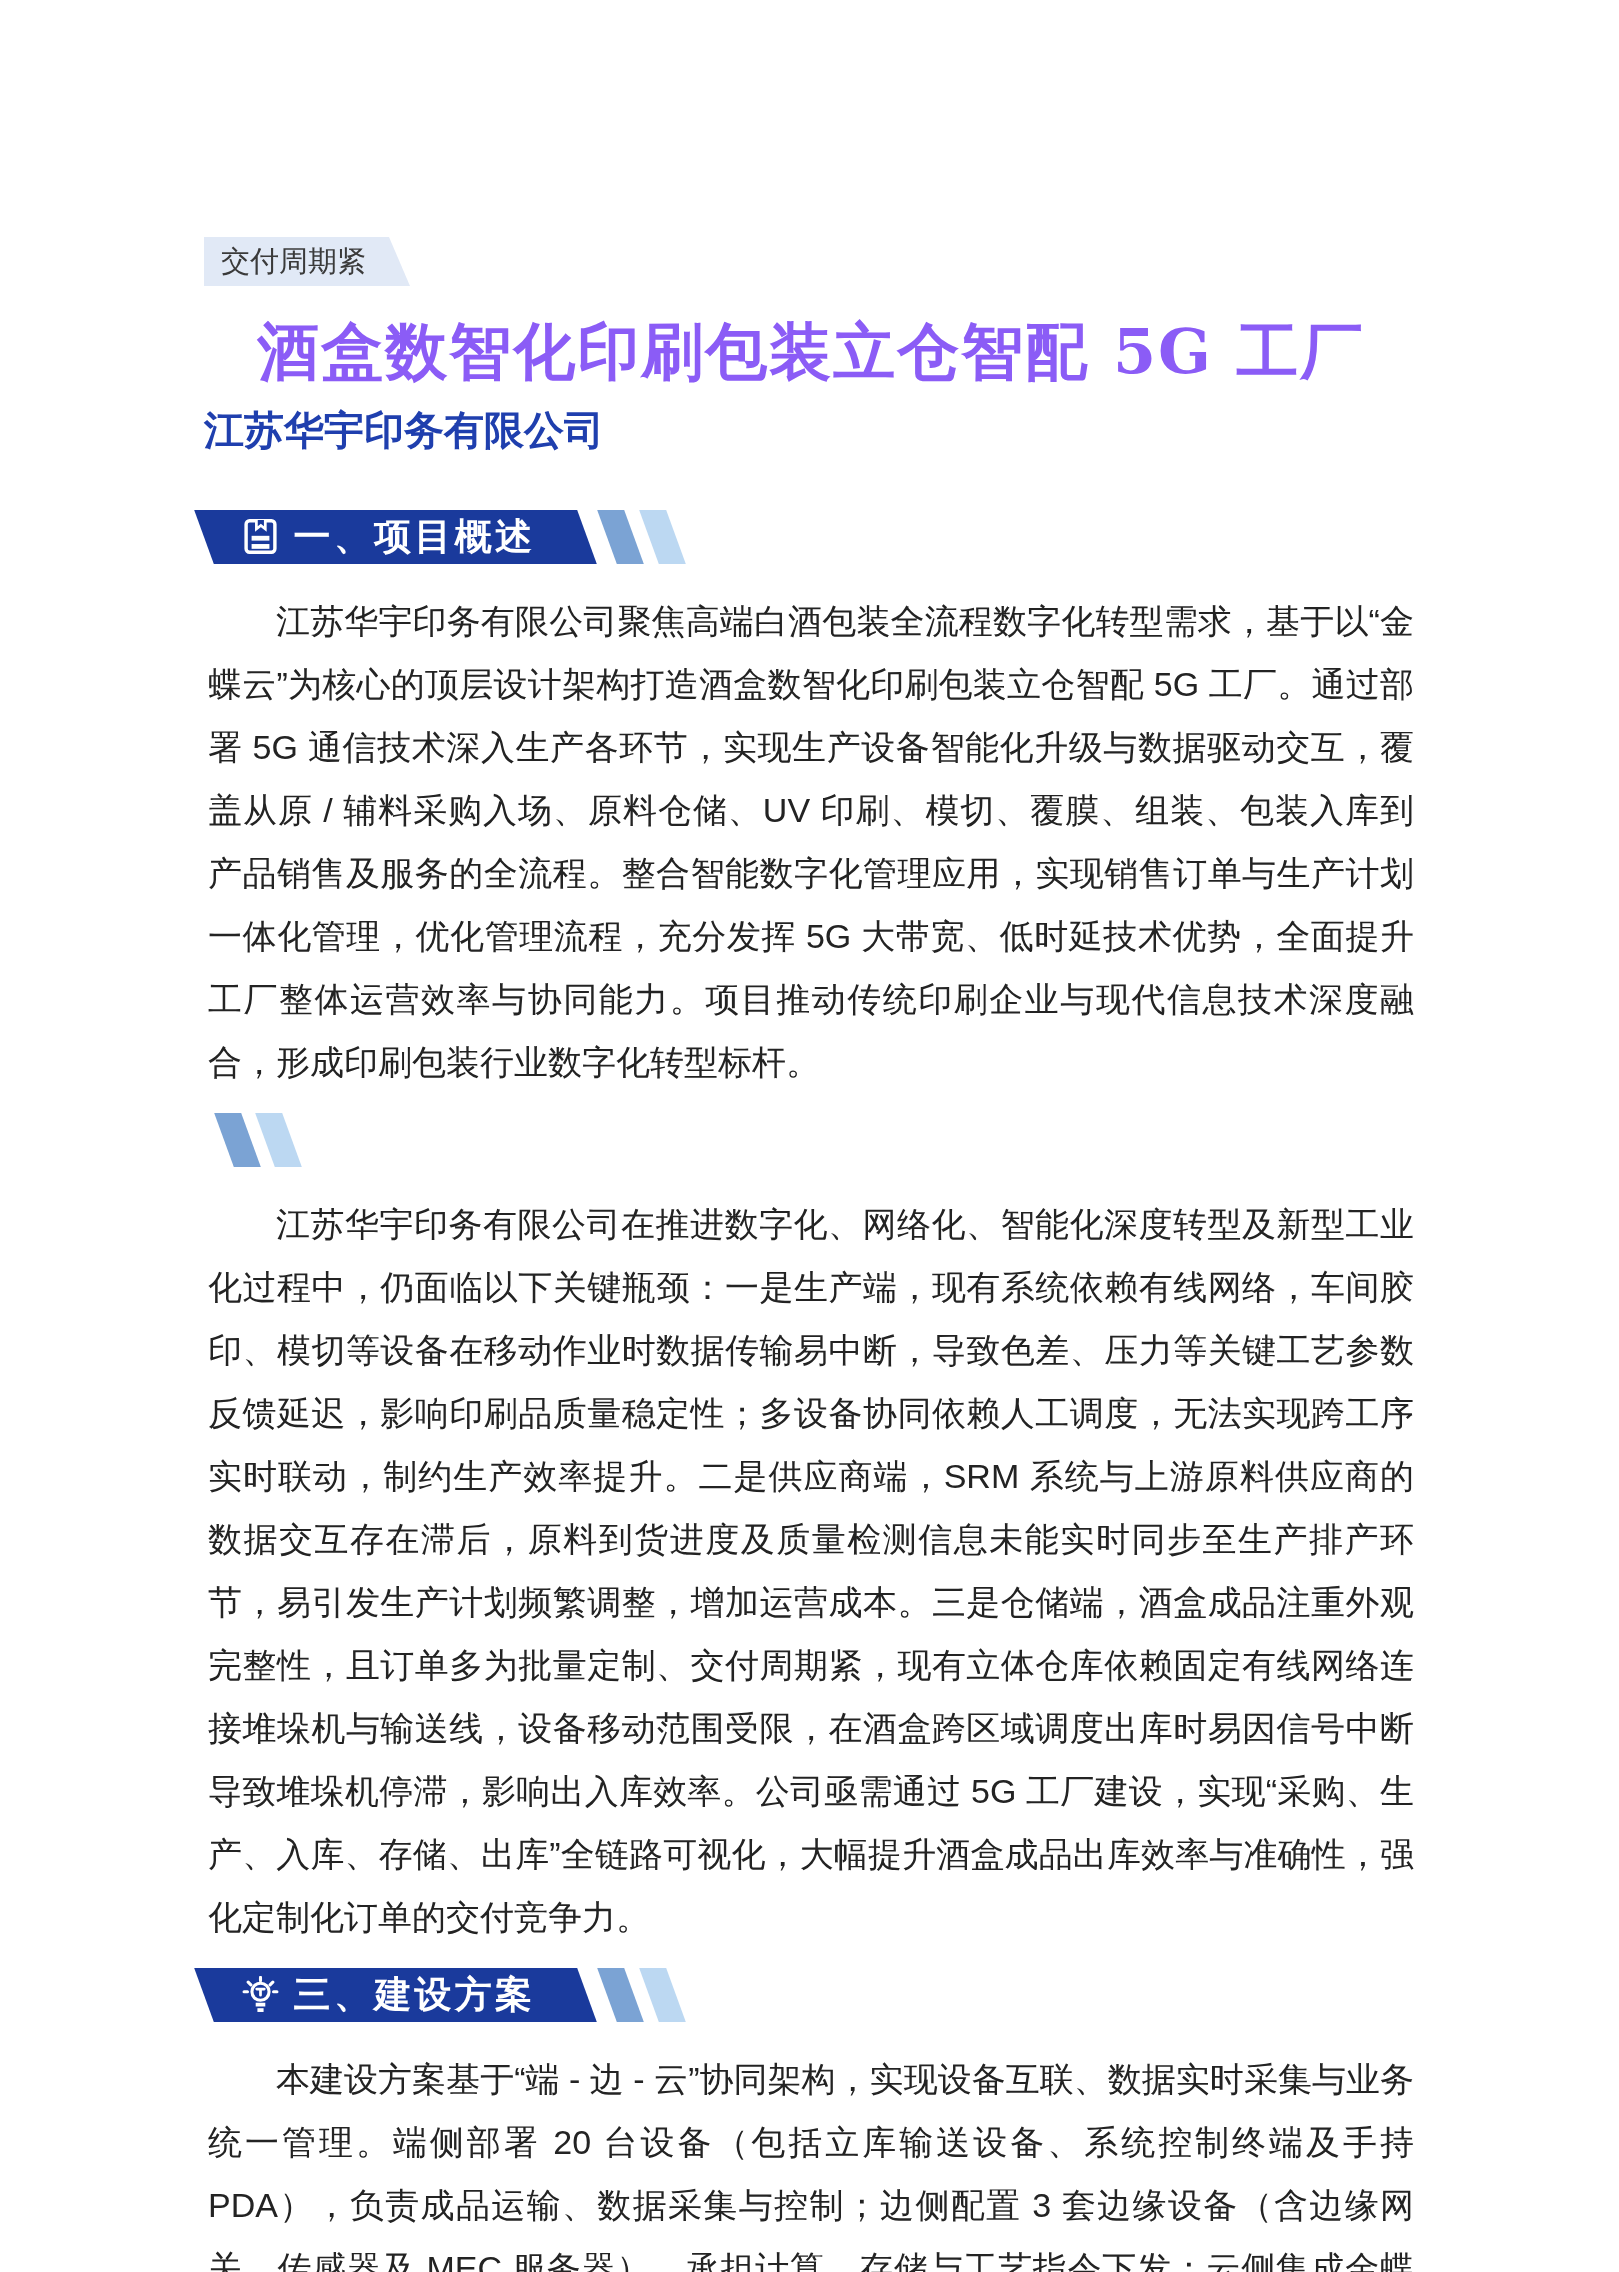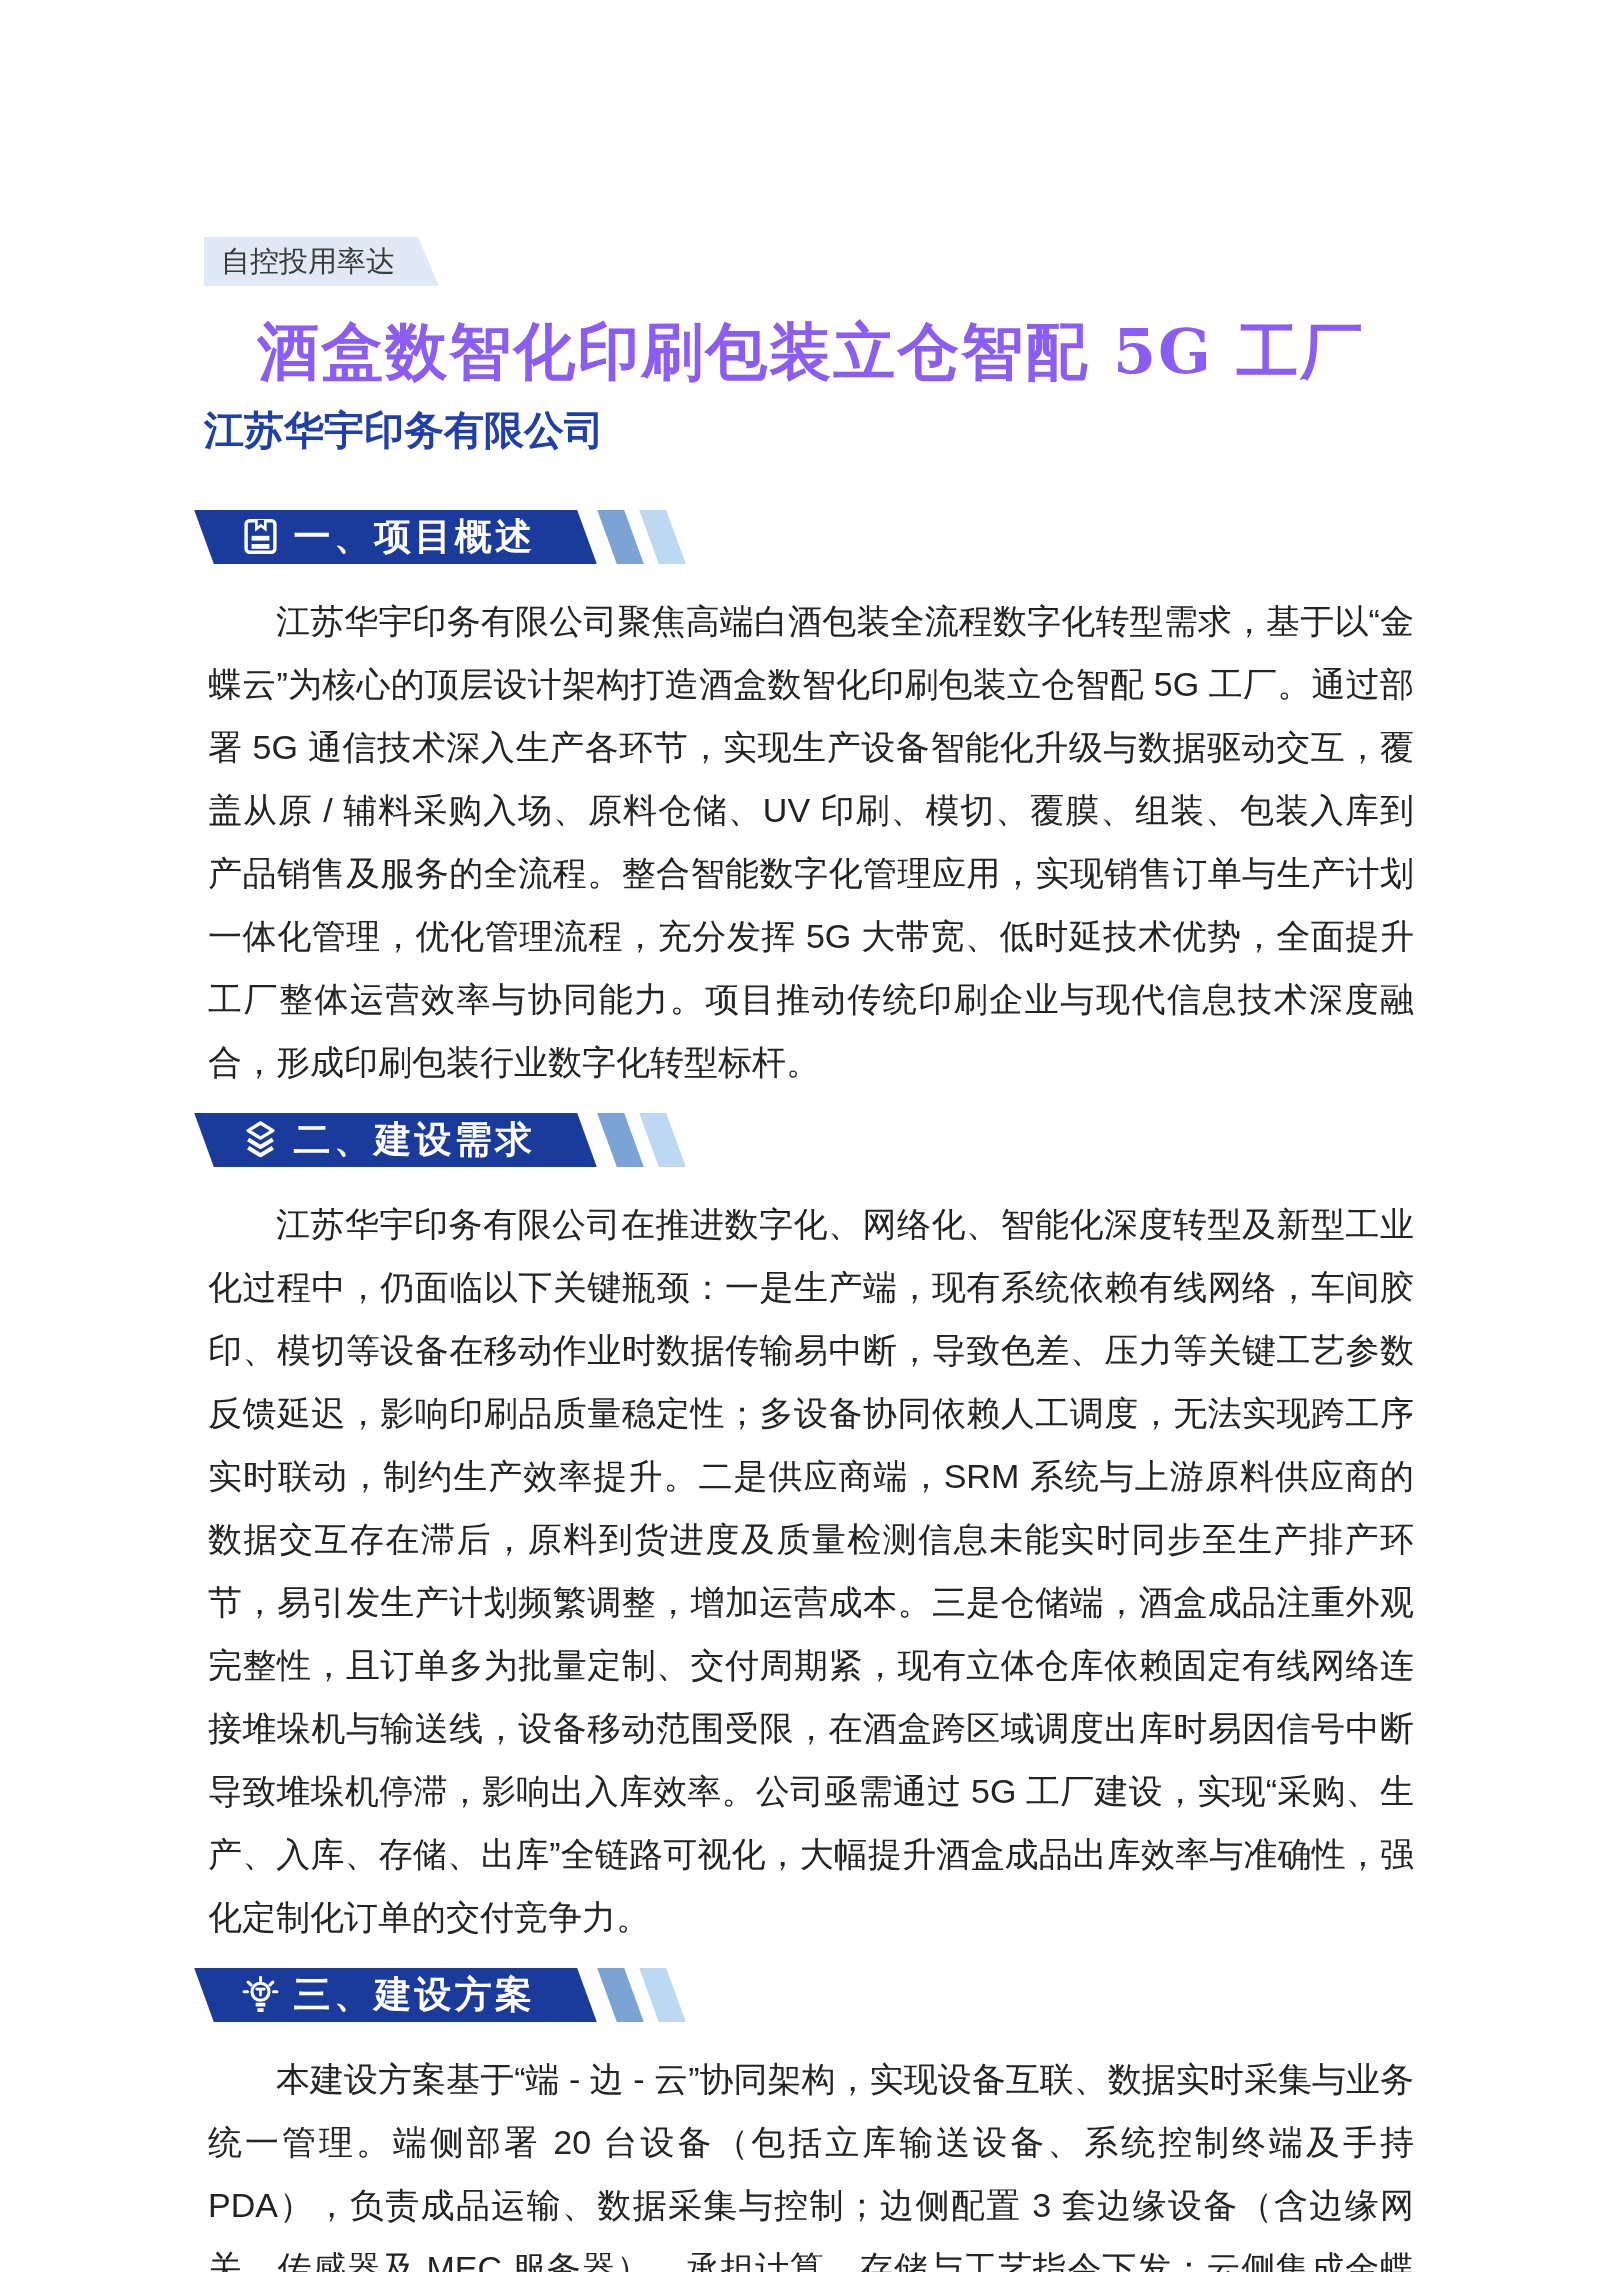--- a/index.html
+++ b/index.html
@@ -93,21 +93,21 @@
     text-align:justify;
     text-indent:2em;
   }
 </style>
 </head>
 <body>
 
 <div class="page">
   <div class="content">
 
-    <div class="region-tag">自控投用率达</div>
+    <div class="region-tag">交付周期紧</div>
 
     <h1 class="doc-title">酒盒数智化印刷包装立仓智配 5G 工厂</h1>
     <div class="doc-subtitle">江苏华宇印务有限公司</div>
 
     
     <div class="section-head first">
       <div class="banner">
         <span class="icon">
           <svg viewBox="0 0 54 54">
             <rect x="6" y="4" width="42" height="46" rx="5" fill="none" stroke="#ffffff" stroke-width="5"></rect>
@@ -120,30 +120,20 @@
       </div>
       <div class="stripe mid"></div>
       <div class="stripe lite"></div>
     </div>
     <div class="section-body">
       <p>江苏华宇印务有限公司聚焦高端白酒包装全流程数字化转型需求，基于以“金蝶云”为核心的顶层设计架构打造酒盒数智化印刷包装立仓智配 5G 工厂。通过部署 5G 通信技术深入生产各环节，实现生产设备智能化升级与数据驱动交互，覆盖从原 / 辅料采购入场、原料仓储、UV 印刷、模切、覆膜、组装、包装入库到产品销售及服务的全流程。整合智能数字化管理应用，实现销售订单与生产计划一体化管理，优化管理流程，充分发挥 5G 大带宽、低时延技术优势，全面提升工厂整体运营效率与协同能力。项目推动传统印刷企业与现代信息技术深度融合，形成印刷包装行业数字化转型标杆。</p>
     </div>
 
     
     <div class="section-head">
-      <div class="banner">
-        <span class="icon">
-          <svg viewBox="0 0 54 54" fill="none" stroke="#ffffff">
-            <path d="M27 3 L45 14 L27 25 L9 14 Z" stroke-width="5" stroke-linejoin="round"></path>
-            <path d="M9 27 L27 38 L45 27" stroke-width="6" stroke-linejoin="round"></path>
-            <path d="M9 39 L27 50 L45 39" stroke-width="6" stroke-linejoin="round"></path>
-          </svg>
-        </span>
-        <span class="label">二、建设需求</span>
-      </div>
       <div class="stripe mid"></div>
       <div class="stripe lite"></div>
     </div>
     <div class="section-body">
       <p>江苏华宇印务有限公司在推进数字化、网络化、智能化深度转型及新型工业化过程中，仍面临以下关键瓶颈：一是生产端，现有系统依赖有线网络，车间胶印、模切等设备在移动作业时数据传输易中断，导致色差、压力等关键工艺参数反馈延迟，影响印刷品质量稳定性；多设备协同依赖人工调度，无法实现跨工序实时联动，制约生产效率提升。二是供应商端，SRM 系统与上游原料供应商的数据交互存在滞后，原料到货进度及质量检测信息未能实时同步至生产排产环节，易引发生产计划频繁调整，增加运营成本。三是仓储端，酒盒成品注重外观完整性，且订单多为批量定制、交付周期紧，现有立体仓库依赖固定有线网络连接堆垛机与输送线，设备移动范围受限，在酒盒跨区域调度出库时易因信号中断导致堆垛机停滞，影响出入库效率。公司亟需通过 5G 工厂建设，实现“采购、生产、入库、存储、出库”全链路可视化，大幅提升酒盒成品出库效率与准确性，强化定制化订单的交付竞争力。</p>
     </div>
 
     
     <div class="section-head">
       <div class="banner">

